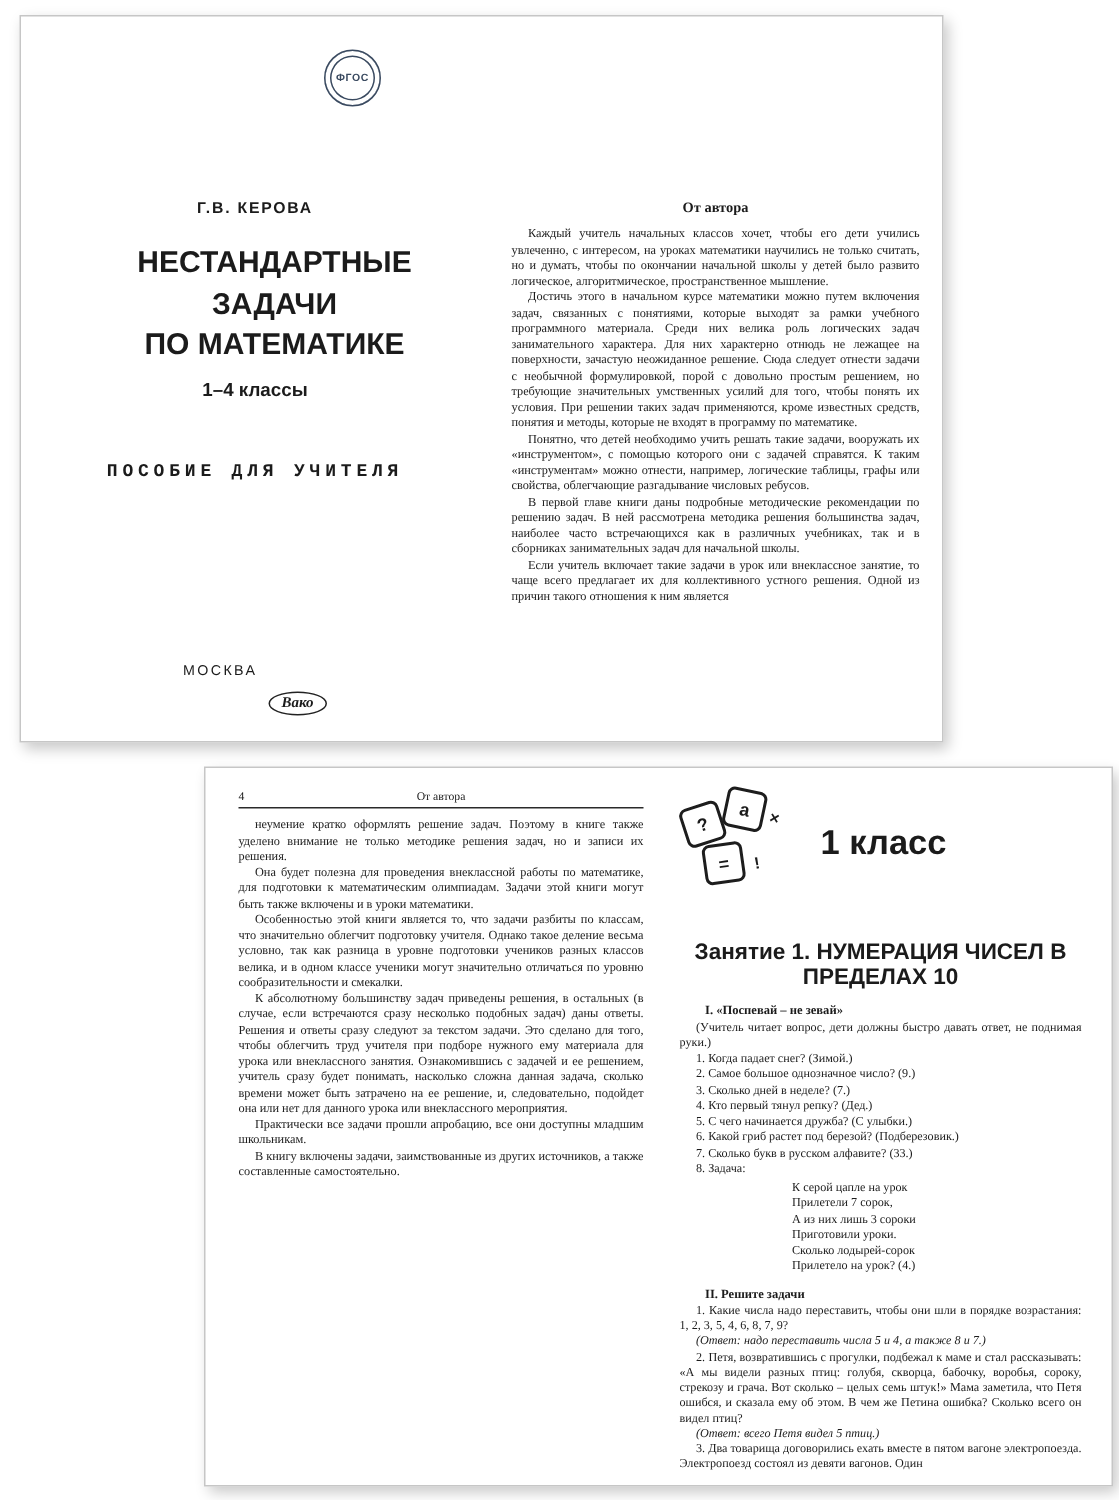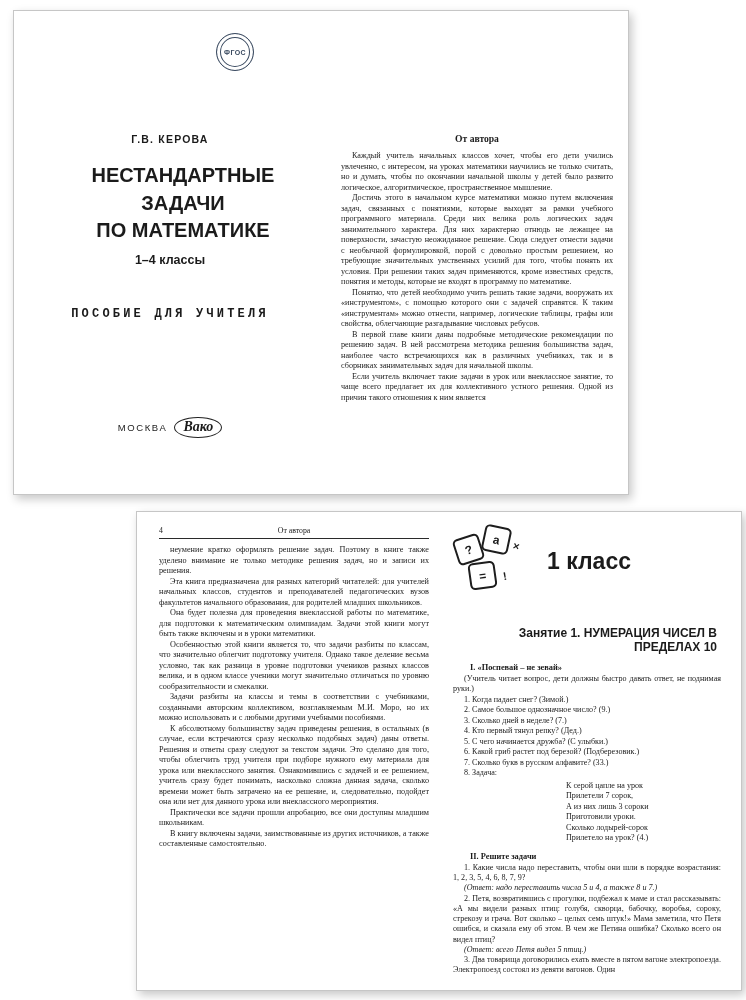--- a/index.html
+++ b/index.html
@@ -29,21 +29,21 @@
   .author{top:78px;font-family:"Liberation Sans",sans-serif;font-weight:bold;
           font-size:10.5px;letter-spacing:1.2px;margin-top:44px;}
   .book-title{top:138px;font-family:"Liberation Sans",sans-serif;font-weight:bold;
           font-size:20px;line-height:1.38;margin:13px;}
   .grades{top:242px;font-family:"Liberation Sans",sans-serif;font-weight:bold;font-size:12.5px;}
   .series{top:296px;font-family:Liberation Mono, monospace;font-weight:600;
           font-size:12px;letter-spacing:3.2px;}
   .imprint{top:406px;display:flex;justify-content:center;align-items:center;gap:7px;}
   .city{font-family:"Liberation Sans",sans-serif;font-size:9.5px;letter-spacing:1.6px;}
   .vako{display:inline-block;border:1.2px solid #222;border-radius:50%;
-        padding:1px 8px 2px;font-style:italic;font-weight:bold;font-size:14px;}
+        padding:1px 8px 2px;font-style:italic;font-weight:bold;font-size:10px;margin-top:44px;}
 
   
   .textcol .para{margin:0;text-indent:11px;text-align:justify;
         font-size:8.2px;line-height:1.28;}
   #intro-col{position:absolute;left:327px;top:122px;width:272px;}
   .intro-head{font-weight:bold;font-size:9.6px;text-align:center;margin:0 0 7px;}
 
   
   #page4-col{position:absolute;left:22px;top:14px;width:270px;}
   .runhead{position:relative;height:12px;border-bottom:1px solid #2a2a2a;
@@ -58,26 +58,26 @@
        background:#fff;display:flex;align-items:center;justify-content:center;
        font-family:"Liberation Sans",sans-serif;font-weight:bold;font-size:12px;}
   .die-1{left:2px;top:12px;transform:rotate(-18deg);}
   .die-2{left:30px;top:2px;transform:rotate(12deg);}
   .die-3{left:16px;top:38px;transform:rotate(-8deg);}
   .glyph{position:absolute;font-family:"Liberation Sans",sans-serif;font-weight:bold;font-size:11px;}
   .glyph-x{left:60px;top:16px;transform:rotate(14deg);}
   .glyph-excl{left:50px;top:46px;transform:rotate(-10deg);}
   .chapter-title{position:absolute;left:94px;top:24px;
        font-family:"Liberation Sans",sans-serif;font-weight:bold;font-size:23px;}
-  .lesson-title{font-family:"Liberation Sans",sans-serif;font-weight:bold;font-size:12px;
-       text-align:right;margin:16px 4px 9px;}
+  .lesson-title{font-family:"Liberation Sans",sans-serif;font-weight:bold;font-size:15px;
+       text-align:center;margin:16px 4px 9px;}
   .sec-head{font-weight:bold;font-size:8.4px;margin:5px 17px 2px;}
   .note,.task{margin:0;text-indent:11px;text-align:justify;font-size:8.1px;line-height:1.27;}
   .quiz-line{font-size:8.1px;line-height:1.3;text-indent:11px;}
-  .poem{margin:2px 0 3px 113px;}
+  .poem{margin:2px 0 3px 75px;}
   .poem-line{font-size:8.1px;line-height:1.3;}
   .answer{margin:0;text-indent:11px;font-style:italic;font-size:8.1px;line-height:1.27;}
   .sec2-head{margin-top:8px;}
 </style>
 </head>
 <body>
 
 <section class="spread" id="spread-top">
 
   <div class="page" id="title-page">
@@ -116,24 +116,22 @@
 <section class="spread" id="spread-bottom">
 
   <div class="page" style="left:0;width:302px;">
     <div id="page4-col">
       <div class="runhead">
         <span class="pgnum">4</span>
         <span class="rh">От автора</span>
       </div>
       <div class="textcol">
           <p class="para">неумение кратко оформлять решение задач. Поэтому в книге также уделено внимание не только методике решения задач, но и записи их решения.</p>
-          <p class="para">Эта книга предназначена для разных категорий читателей: для учителей начальных классов, студентов и преподавателей педагогических вузов факультетов начального образования, для родителей младших школьников.</p>
           <p class="para">Она будет полезна для проведения внеклассной работы по математике, для подготовки к математическим олимпиадам. Задачи этой книги могут быть также включены и в уроки математики.</p>
           <p class="para">Особенностью этой книги является то, что задачи разбиты по классам, что значительно облегчит подготовку учителя. Однако такое деление весьма условно, так как разница в уровне подготовки учеников разных классов велика, и в одном классе ученики могут значительно отличаться по уровню сообразительности и смекалки.</p>
-          <p class="para">Задачи разбиты на классы и темы в соответствии с учебниками, созданными авторским коллективом, возглавляемым М.И. Моро, но их можно использовать и с любыми другими учебными пособиями.</p>
           <p class="para">К абсолютному большинству задач приведены решения, в остальных (в случае, если встречаются сразу несколько подобных задач) даны ответы. Решения и ответы сразу следуют за текстом задачи. Это сделано для того, чтобы облегчить труд учителя при подборе нужного ему материала для урока или внеклассного занятия. Ознакомившись с задачей и ее решением, учитель сразу будет понимать, насколько сложна данная задача, сколько времени может быть затрачено на ее решение, и, следовательно, подойдет она или нет для данного урока или внеклассного мероприятия.</p>
           <p class="para">Практически все задачи прошли апробацию, все они доступны младшим школьникам.</p>
           <p class="para">В книгу включены задачи, заимствованные из других источников, а также составленные самостоятельно.</p>
         </div>
     </div>
   </div>
 
   <div class="page" style="left:302px;right:0;">
     <div id="class1-col" style="left:14px;">
 

